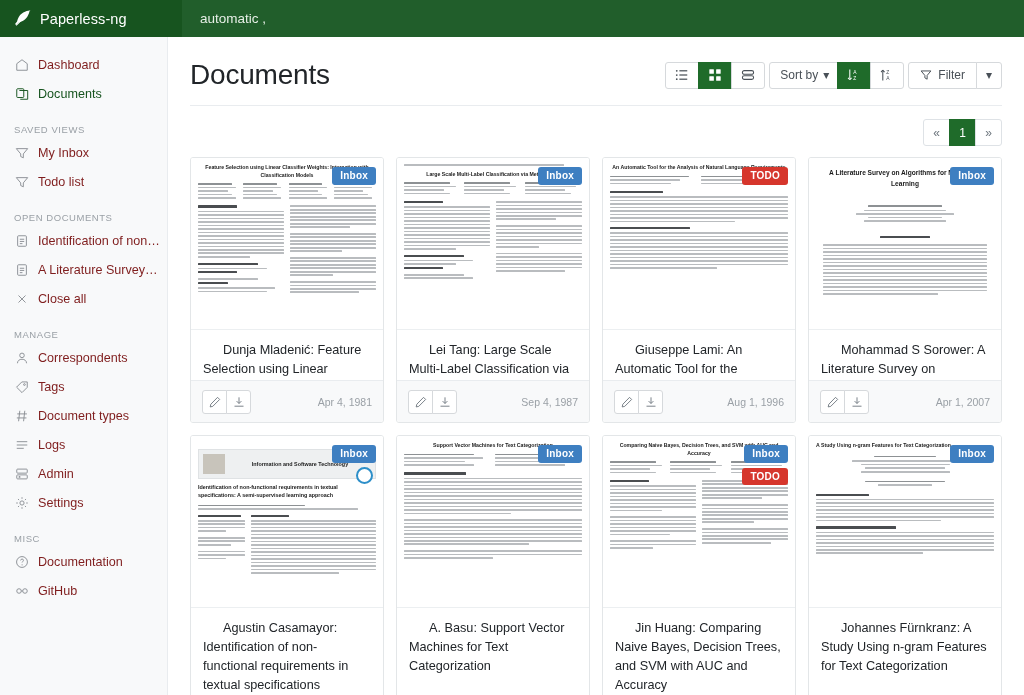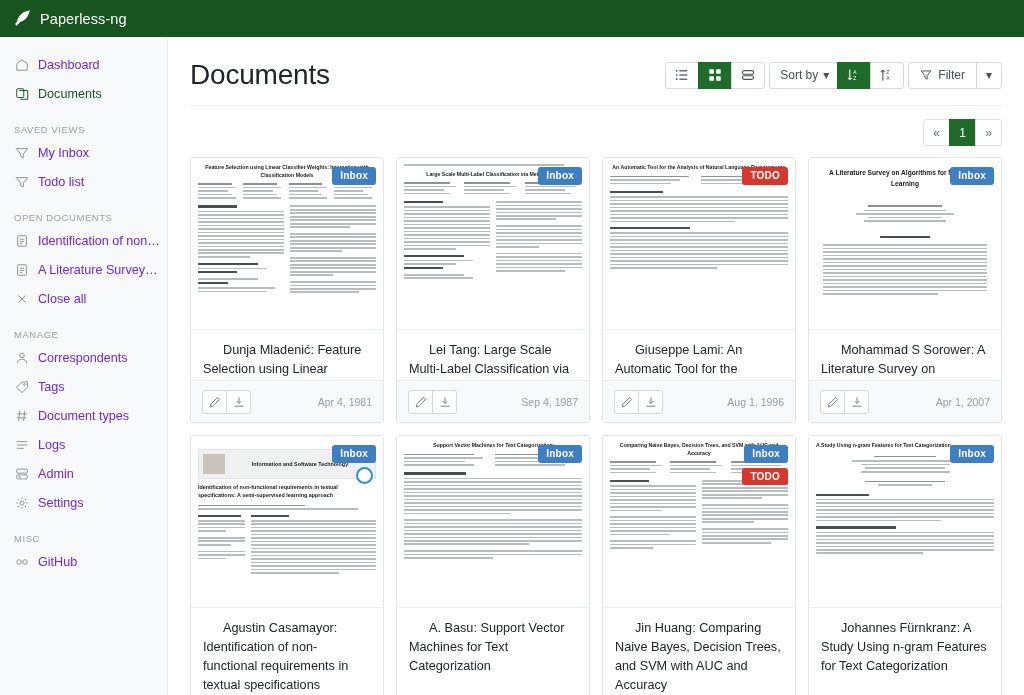--- a/index.html
+++ b/index.html
@@ -56,21 +56,21 @@
     color: #9aa0a6;
     padding: 0 0 3px 14px;
     margin-top: 16px;
     text-transform: uppercase;
   }
   .nav-item {
     display: flex; align-items: center; gap: 9px;
     height: 29px;
     padding-left: 15px; padding-right: 6px;
     font-size: 12.6px;
-    color: #6d28d9;
+    color: #7f1d1d;
     white-space: nowrap;
     overflow: hidden;
     cursor: pointer;
   }
   .nav-item .ic { width: 14px; height: 14px; flex: 0 0 14px; display: block; color: #8c9196; }
   .nav-item .lbl { overflow: hidden; text-overflow: ellipsis; }
   .nav-item.active { color: #17541f; }
   .nav-item.active .ic { color: #17541f; }
 
   
@@ -201,20 +201,23 @@
 <div class="app">
 
   <div class="topbar">
     <div class="brand">
       <svg class="brand-logo" viewBox="0 0 16 16" fill="#ffffff">
         <path d="M15.5.5c-2 0-8 1-11 6-1.3 2.2-1.6 4.3-1.6 4.3L1 13.2l.9.9 2.4-2.4s2.1-.3 4.3-1.6c5-3 6-9 6-9z"></path>
         <path d="M2 14.5l6-6" stroke="#ffffff" stroke-width="1" fill="none"></path>
       </svg>
       <span>Paperless-ng</span>
     </div>
+    <div class="topbar-search">
+      <span>automatic ,</span>
+    </div>
   </div>
 
   <div class="body">
 
     <nav class="sidebar">
 
       <div class="nav-item">
         <svg class="ic" viewBox="0 0 16 16" fill="none" stroke="currentColor" stroke-width="1.1">
           <path d="M2 6.5L8 2l6 4.5V14H2z"></path>
         </svg>
@@ -302,20 +305,28 @@
       </div>
       <div class="nav-item">
         <svg class="ic" viewBox="0 0 16 16" fill="none" stroke="currentColor" stroke-width="1.1">
           <circle cx="8" cy="8" r="2.4"></circle>
           <path d="M8 1.4v1.8M8 12.8v1.8M1.4 8h1.8M12.8 8h1.8M3.4 3.4l1.3 1.3M11.3 11.3l1.3 1.3M12.6 3.4l-1.3 1.3M4.7 11.3l-1.3 1.3"></path>
         </svg>
         <span class="lbl">Settings</span>
       </div>
 
       <div class="nav-section-title">MISC</div>
+      <div class="nav-item">
+        <svg class="ic" viewBox="0 0 16 16" fill="none" stroke="currentColor" stroke-width="1.1">
+          <circle cx="8" cy="8" r="6.2"></circle>
+            <path d="M6.4 6.2c0-1 .8-1.6 1.7-1.6s1.6.6 1.6 1.5c0 1.3-1.6 1.3-1.6 2.5"></path>
+            <circle cx="8.1" cy="11.2" r=".7" fill="currentColor" stroke="none"></circle>
+        </svg>
+        <span class="lbl">Documentation</span>
+      </div>
       <div class="nav-item">
         <svg class="ic" viewBox="0 0 16 16" fill="none" stroke="currentColor" stroke-width="1.1">
           <circle cx="4.6" cy="8" r="2.6"></circle>
             <circle cx="11.4" cy="8" r="2.6"></circle>
             <path d="M7.2 8h1.6"></path>
         </svg>
         <span class="lbl">GitHub</span>
       </div>
     </nav>
 

